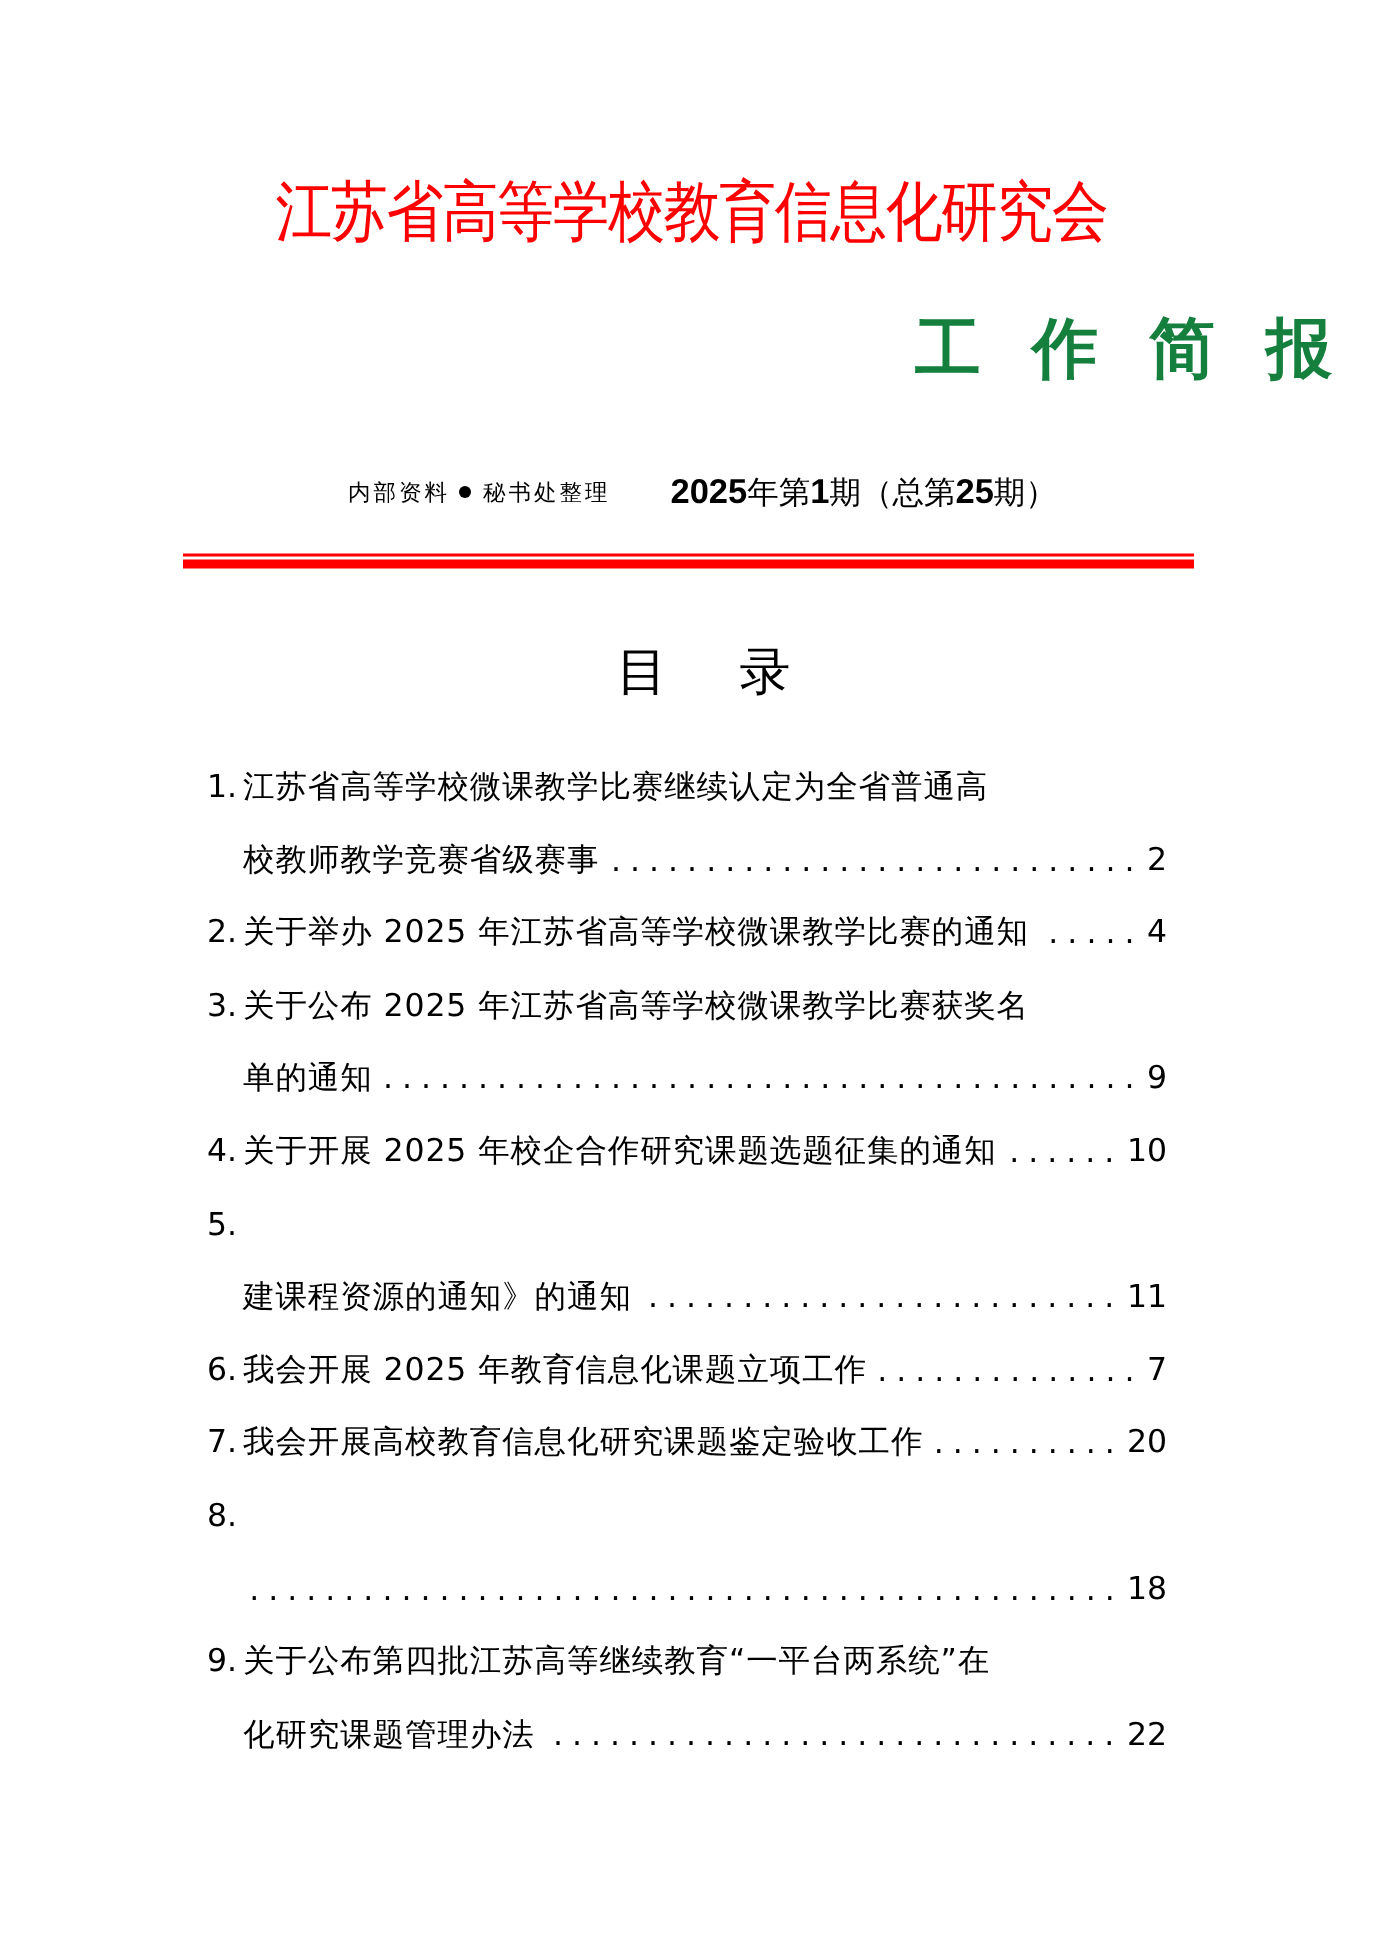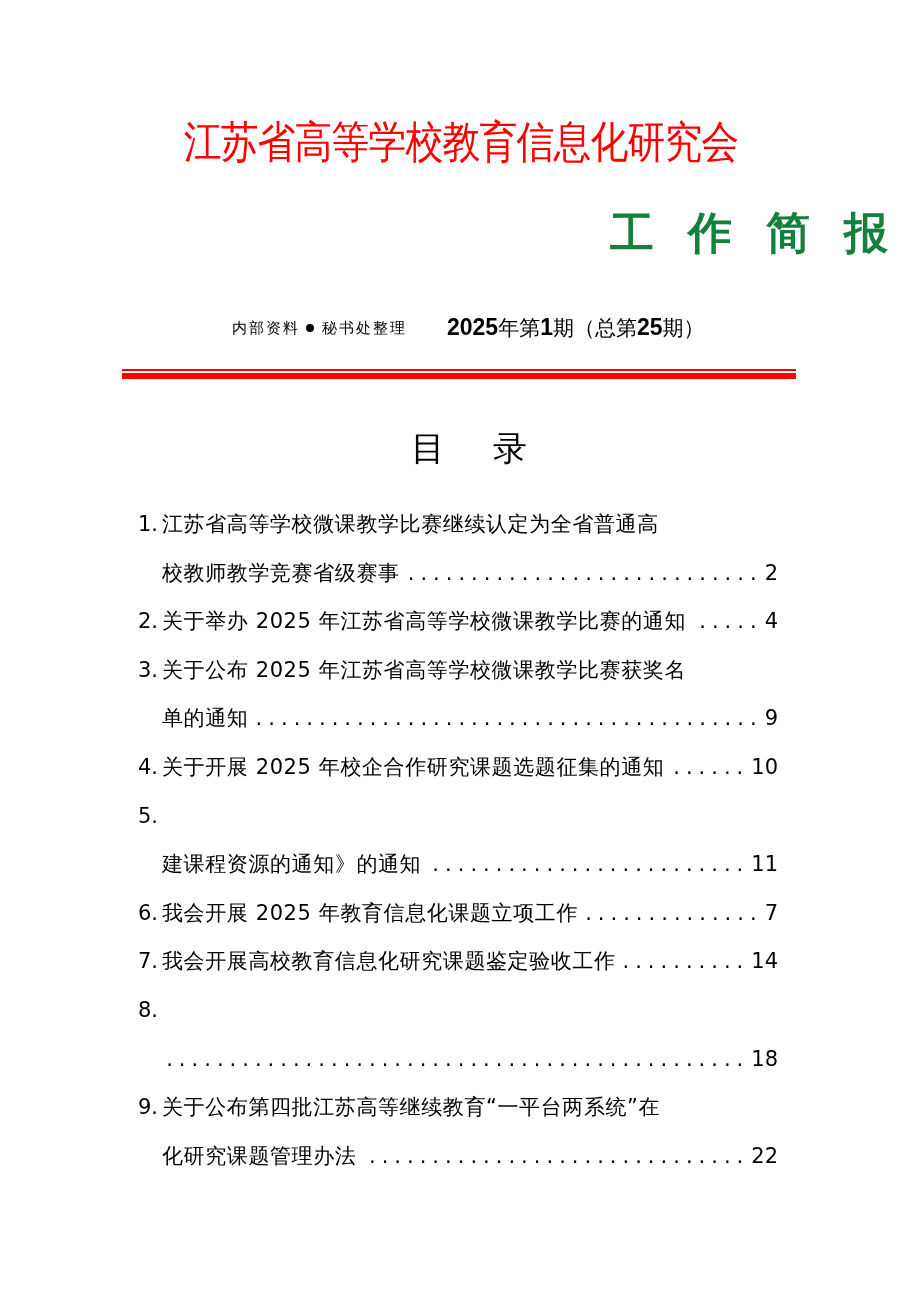--- a/index.html
+++ b/index.html
@@ -220,21 +220,21 @@
     <li class="toc-line">
       <span class="toc-num">6.</span>
       <span class="toc-text">我会开展 2025 年教育信息化课题立项工作</span>
       <span class="toc-leader">..................................................................................................</span>
       <span class="toc-page">7</span>
     </li>
     <li class="toc-line">
       <span class="toc-num">7.</span>
       <span class="toc-text">我会开展高校教育信息化研究课题鉴定验收工作</span>
       <span class="toc-leader">..................................................................................................</span>
-      <span class="toc-page">14</span>
+      <span class="toc-page">20</span>
     </li>
     <li class="toc-line">
       <span class="toc-num">8.</span>
     </li>
     <li class="toc-line cont">
       <span class="toc-leader">..................................................................................................</span>
       <span class="toc-page">18</span>
     </li>
     <li class="toc-line">
       <span class="toc-num">9.</span>

